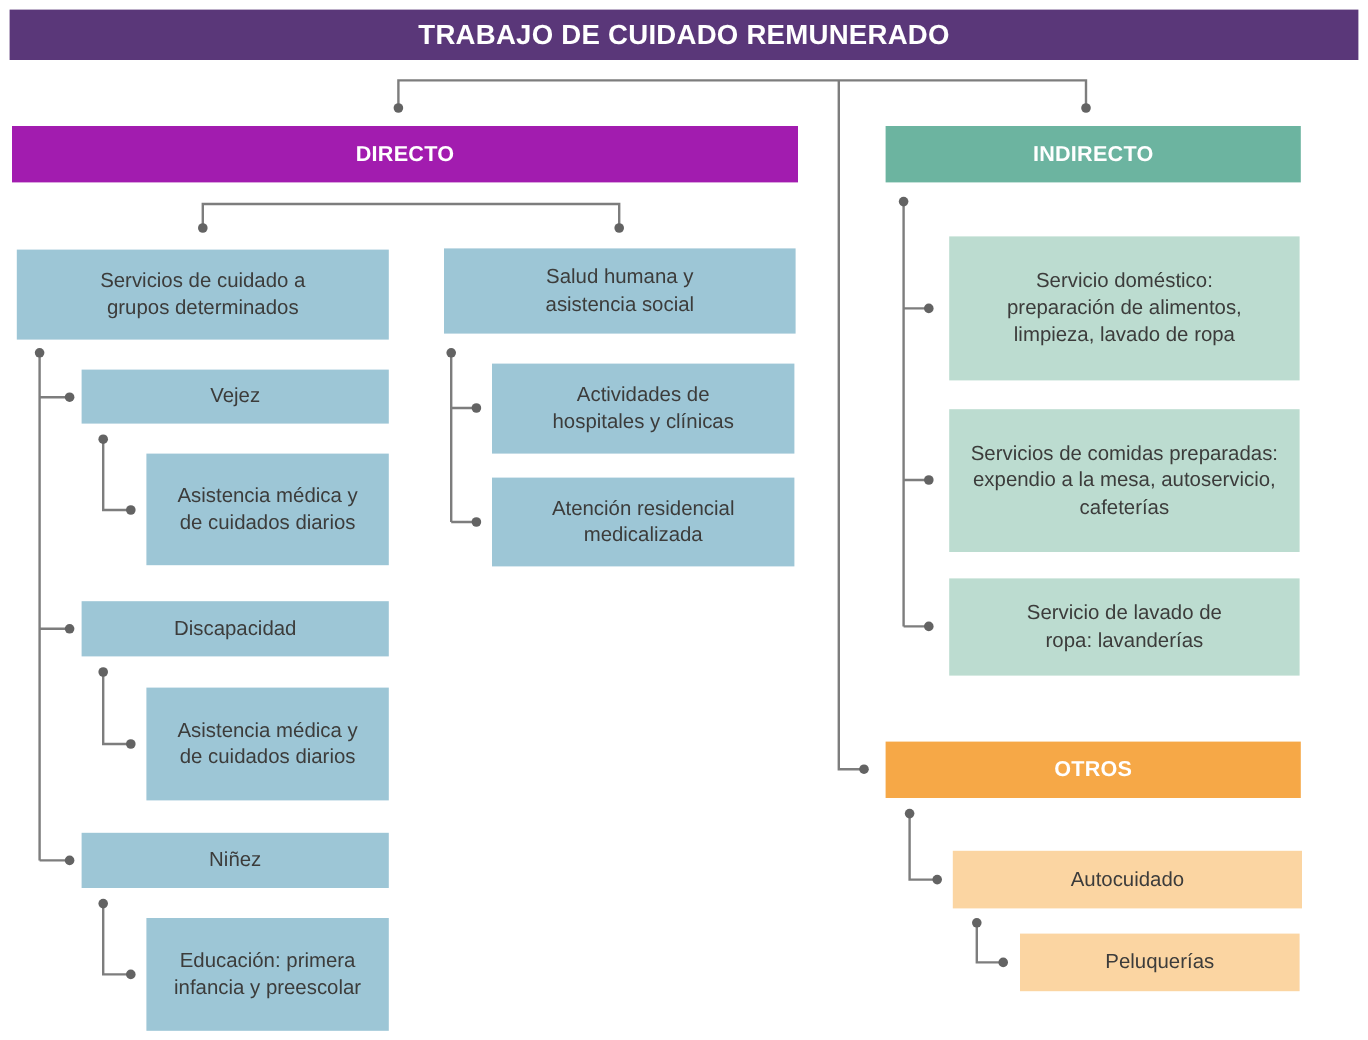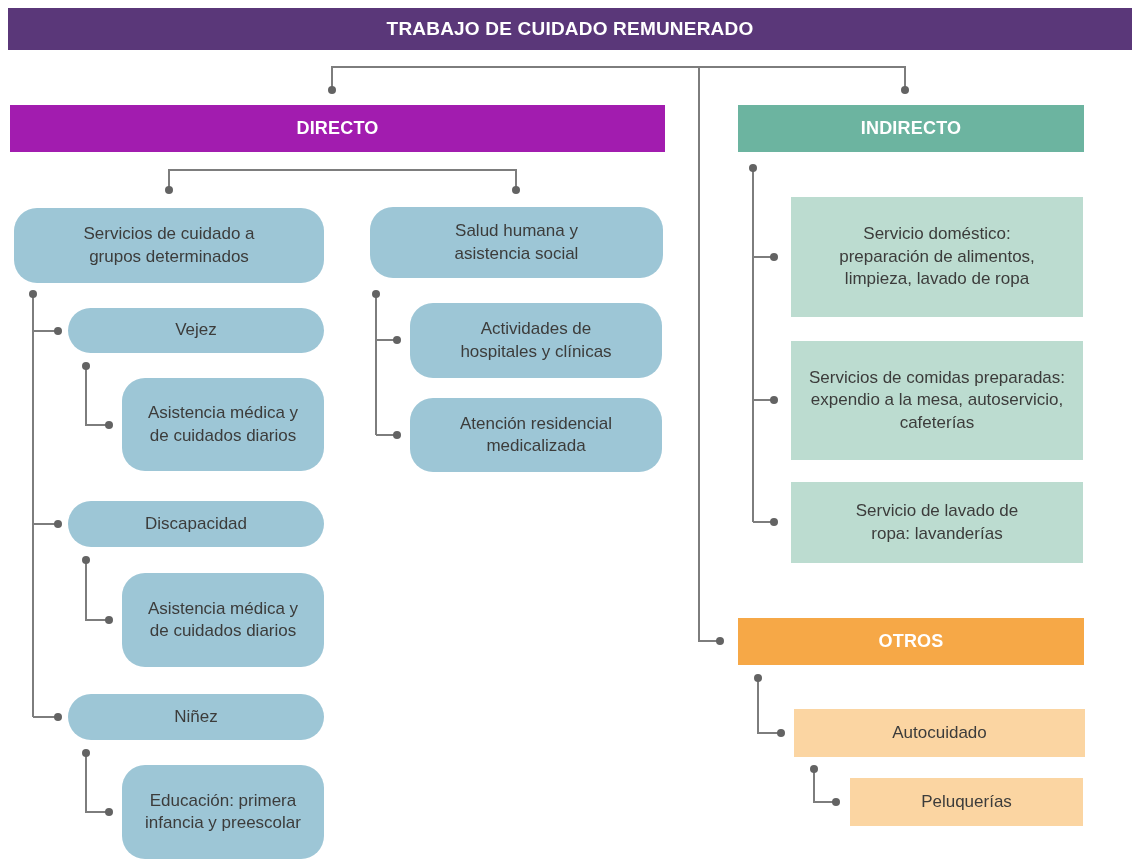--- a/index.html
+++ b/index.html
@@ -36,41 +36,41 @@
     align-items: center;
     justify-content: center;
     text-align: center;
     white-space: pre-line;
   }
 
   .banner {
     background: #5a3779;
     color: #ffffff;
     font-weight: bold;
-    font-size: 19px;
+    font-size: 23px;
     letter-spacing: 0.2px;
   }
 
   .branch-header {
     color: #ffffff;
     font-weight: bold;
     font-size: 18px;
     letter-spacing: 0.2px;
   }
   .hdr-directo   { background: #a21caf; }
   .hdr-indirecto { background: #6cb4a0; }
   .hdr-otros     { background: #f6a847; }
 
   .node {
     font-size: 17px;
     line-height: 1.32;
     color: #3c3c3b;
     padding: 4px 8px;
   }
-  .node-blue   { background: #9dc6d6; border-radius: 23px; }
+  .node-blue   { background: #9dc6d6; }
   .node-green  { background: #bcdcd0; }
   .node-orange { background: #fbd5a2; }
 </style>
 </head>
 <body>
 
 <div class="canvas">
 
   <svg class="connector-layer" viewBox="0 0 1140 867" xmlns="http://www.w3.org/2000/svg">
 

